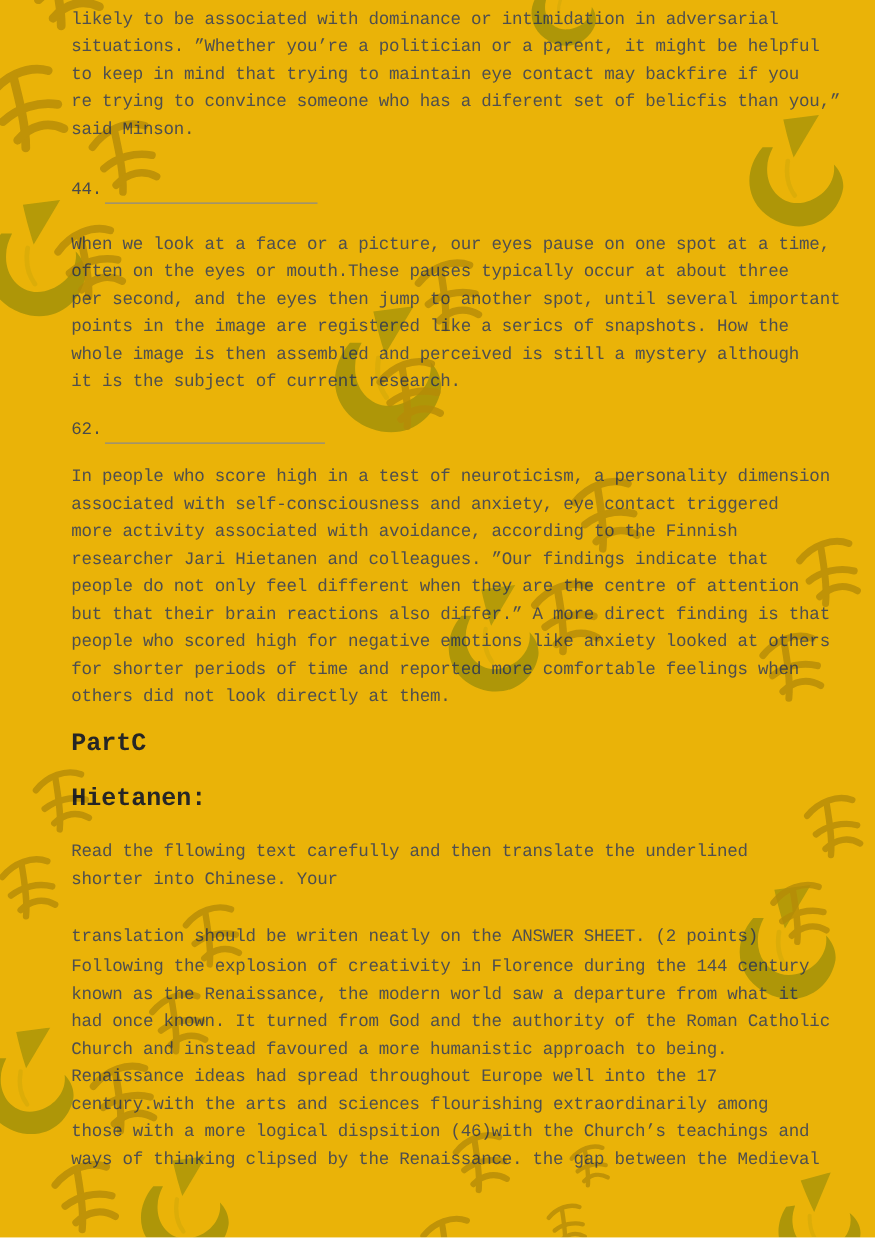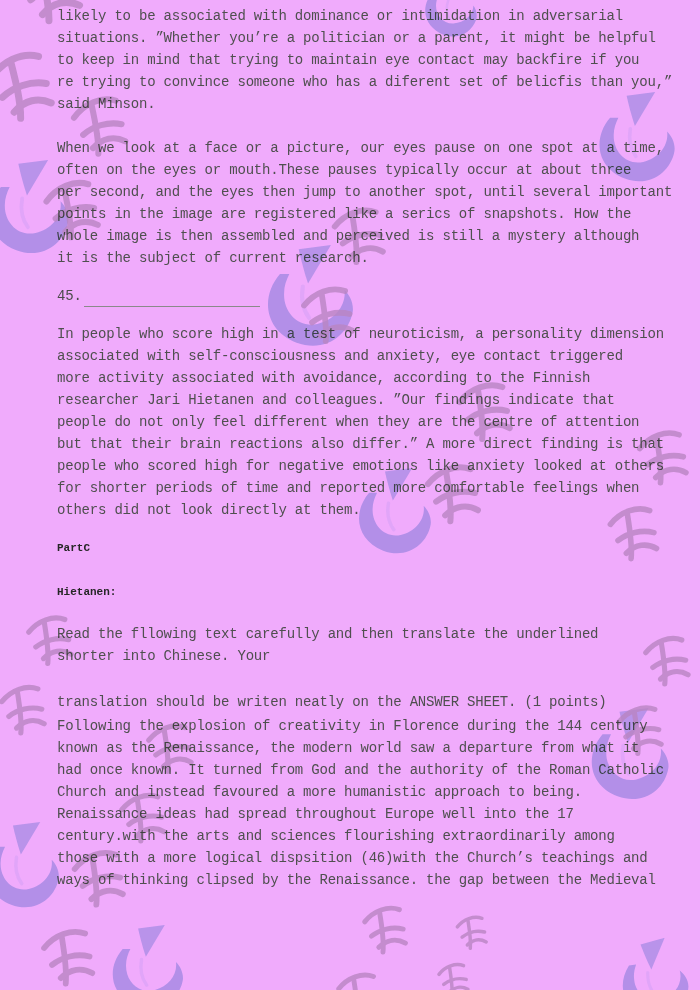--- a/index.html
+++ b/index.html
@@ -5,21 +5,21 @@
   html,body{margin:0;padding:0;}
   body{
     width:700px;height:990px;
     background:#ffffff;
     font-family:"Liberation Mono","DejaVu Sans Mono",monospace;
     overflow:hidden;
   }
   .page{
     position:relative;
     width:700px;height:990px;
-    background:#f0abfc;
+    background:#eab308;
     overflow:hidden;
   }
   .text-layer{
     position:relative;
     z-index:1;
     padding:5px 4px 0 57px;
     color:#4f4f4f;
     font-size:14px;
     line-height:22px;
     letter-spacing:-0.2px;
@@ -31,21 +31,21 @@
     display:inline-block;
     border-bottom:1px solid #8a8a8a;
     height:18px;
     margin-left:2px;
   }
   .blank-44{width:170px;}
   .blank-45{width:176px;}
   .heading{
     font-weight:bold;
     color:#262626;
-    font-size:11px;
+    font-size:20px;
     margin:0;
     letter-spacing:0;
   }
   .mt-26{margin-top:26px;}
   .mt-24{margin-top:24px;}
   .mt-22{margin-top:22px;}
   .mt-20{margin-top:20px;}
   .mt-18{margin-top:2px;}
   .mt-16{margin-top:16px;}
   
@@ -86,51 +86,55 @@
 <div class="page">
 
   <div class="text-layer">
 
     <p class="para">likely to be associated with dominance or intimidation in adversarial
 situations. ”Whether you’re a politician or a parent, it might be helpful
 to keep in mind that trying to maintain eye contact may backfire if you
 re trying to convince someone who has a diferent set of belicfis than you,”
 said Minson.</p>
 
+    <p class="q-row mt-26">
+      <span class="q-num">44.</span>
+      <span class="q-blank blank-44"></span>
+    </p>
 
     <p class="para mt-22">When we look at a face or a picture, our eyes pause on one spot at a time,
 often on the eyes or mouth.These pauses typically occur at about three
 per second, and the eyes then jump to another spot, until several important
 points in the image are registered like a serics of snapshots. How the
 whole image is then assembled and perceived is still a mystery although
 it is the subject of current research.</p>
 
     <p class="q-row mt-16">
-      <span class="q-num">45.</span>
+      <span class="q-num">62.</span>
       <span class="q-blank blank-45"></span>
     </p>
 
     <p class="para mt-16">In people who score high in a test of neuroticism, a personality dimension
 associated with self-consciousness and anxiety, eye contact triggered
 more activity associated with avoidance, according to the Finnish
 researcher Jari Hietanen and colleagues. ”Our findings indicate that
 people do not only feel different when they are the centre of attention
 but that their brain reactions also differ.” A more direct finding is that
 people who scored high for negative emotions like anxiety looked at others
 for shorter periods of time and reported more comfortable feelings when
 others did not look directly at them.</p>
 
     <p class="heading mt-16">PartC</p>
 
     <p class="heading mt-22">Hietanen:</p>
 
     <p class="para mt-20">Read the fllowing text carefully and then translate the underlined
 shorter into Chinese. Your</p>
 
-    <p class="para mt-24">translation should be writen neatly on the ANSWER SHEET. (1 points)</p>
+    <p class="para mt-24">translation should be writen neatly on the ANSWER SHEET. (2 points)</p>
 
     <p class="para mt-18">Following the explosion of creativity in Florence during the 144 century
 known as the Renaissance, the modern world saw a departure from what it
 had once known. It turned from God and the authority of the Roman Catholic
 Church and instead favoured a more humanistic approach to being.
 Renaissance ideas had spread throughout Europe well into the 17
 century.with the arts and sciences flourishing extraordinarily among
 those with a more logical dispsition (46)with the Church’s teachings and
 ways of thinking clipsed by the Renaissance. the gap between the Medieval</p>
 

